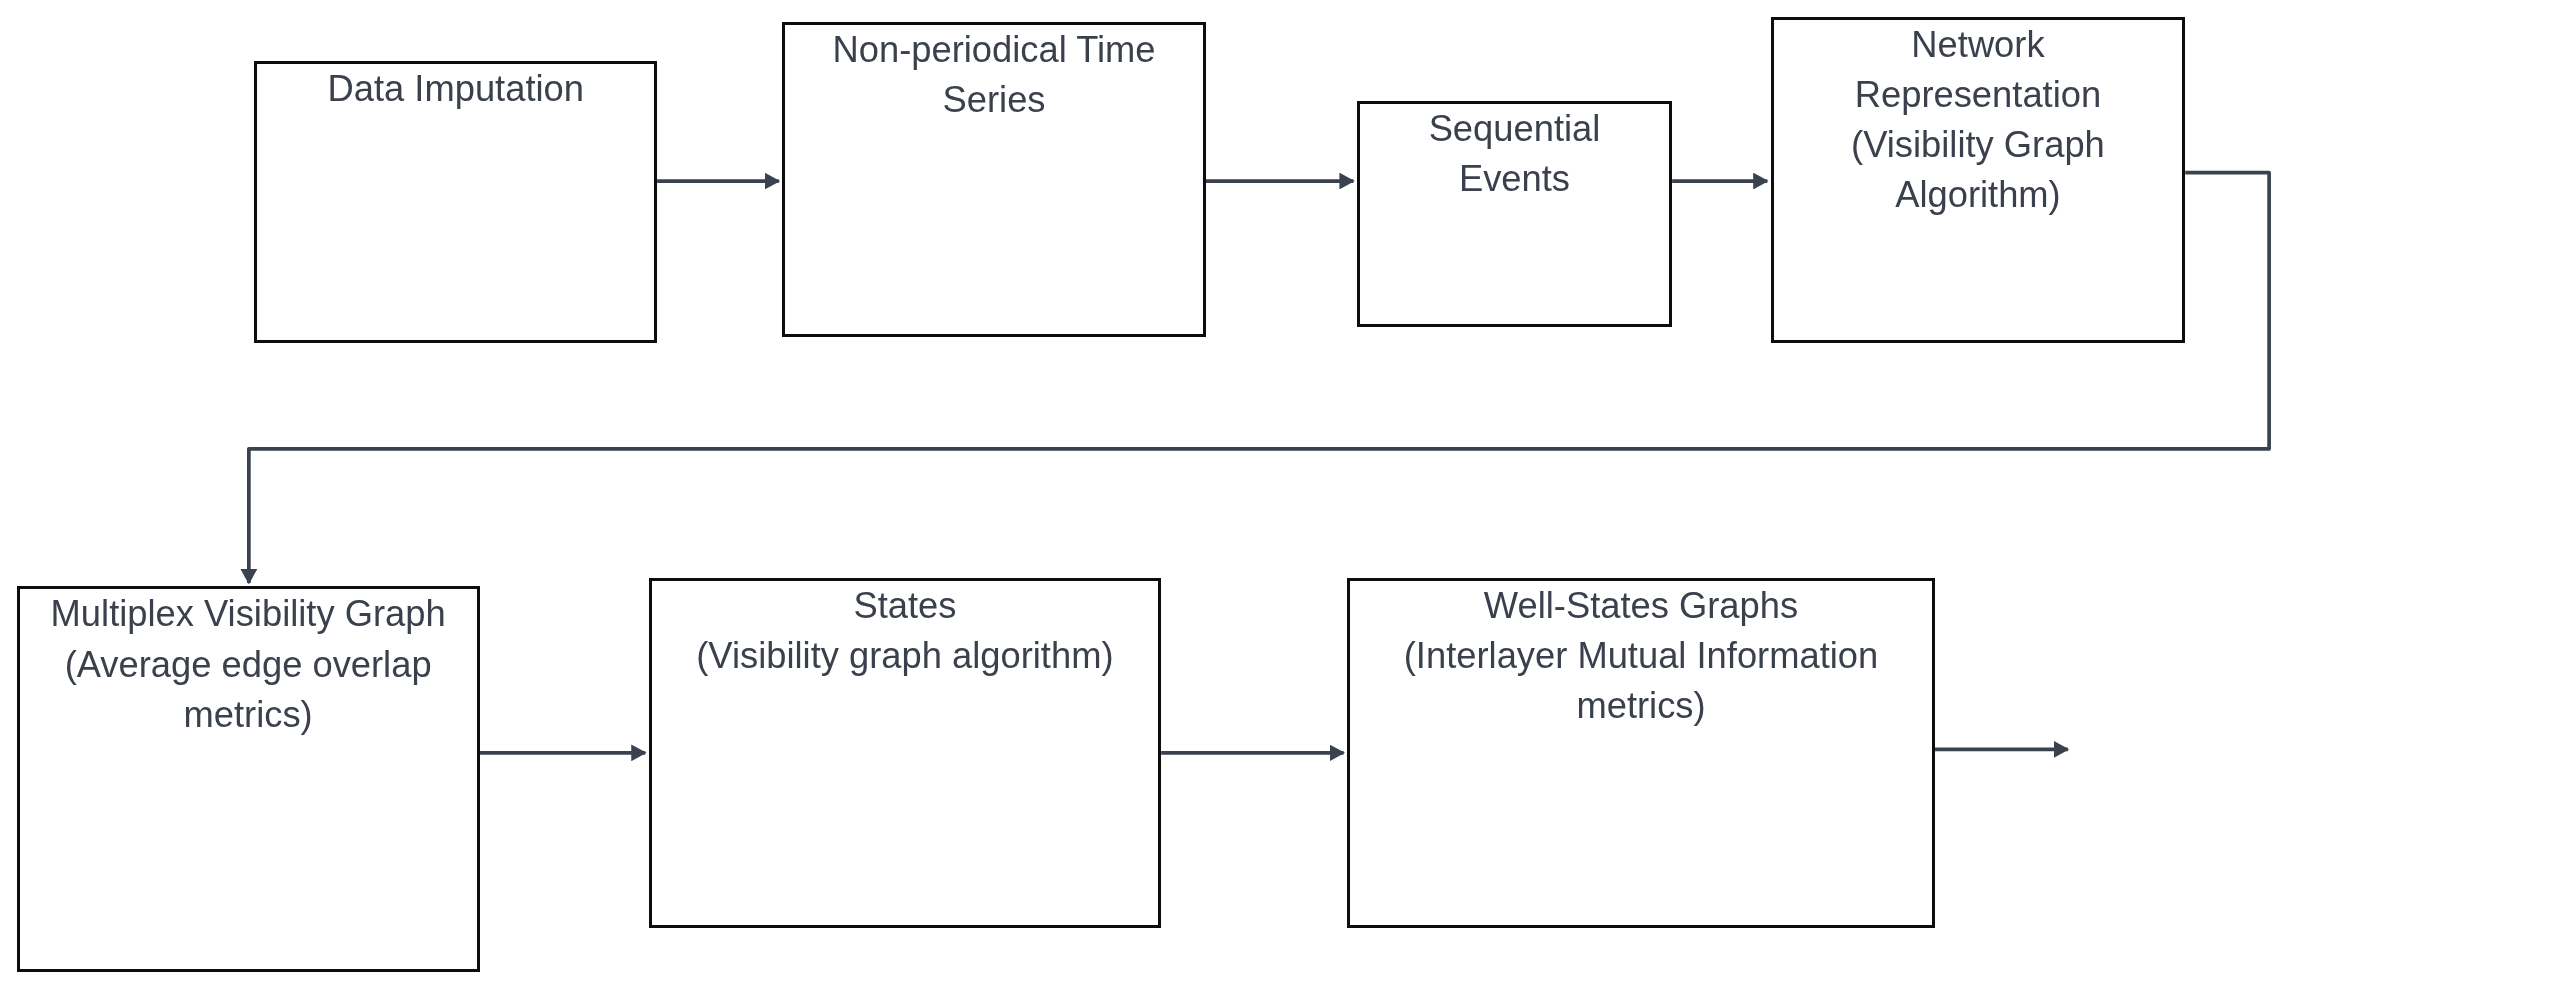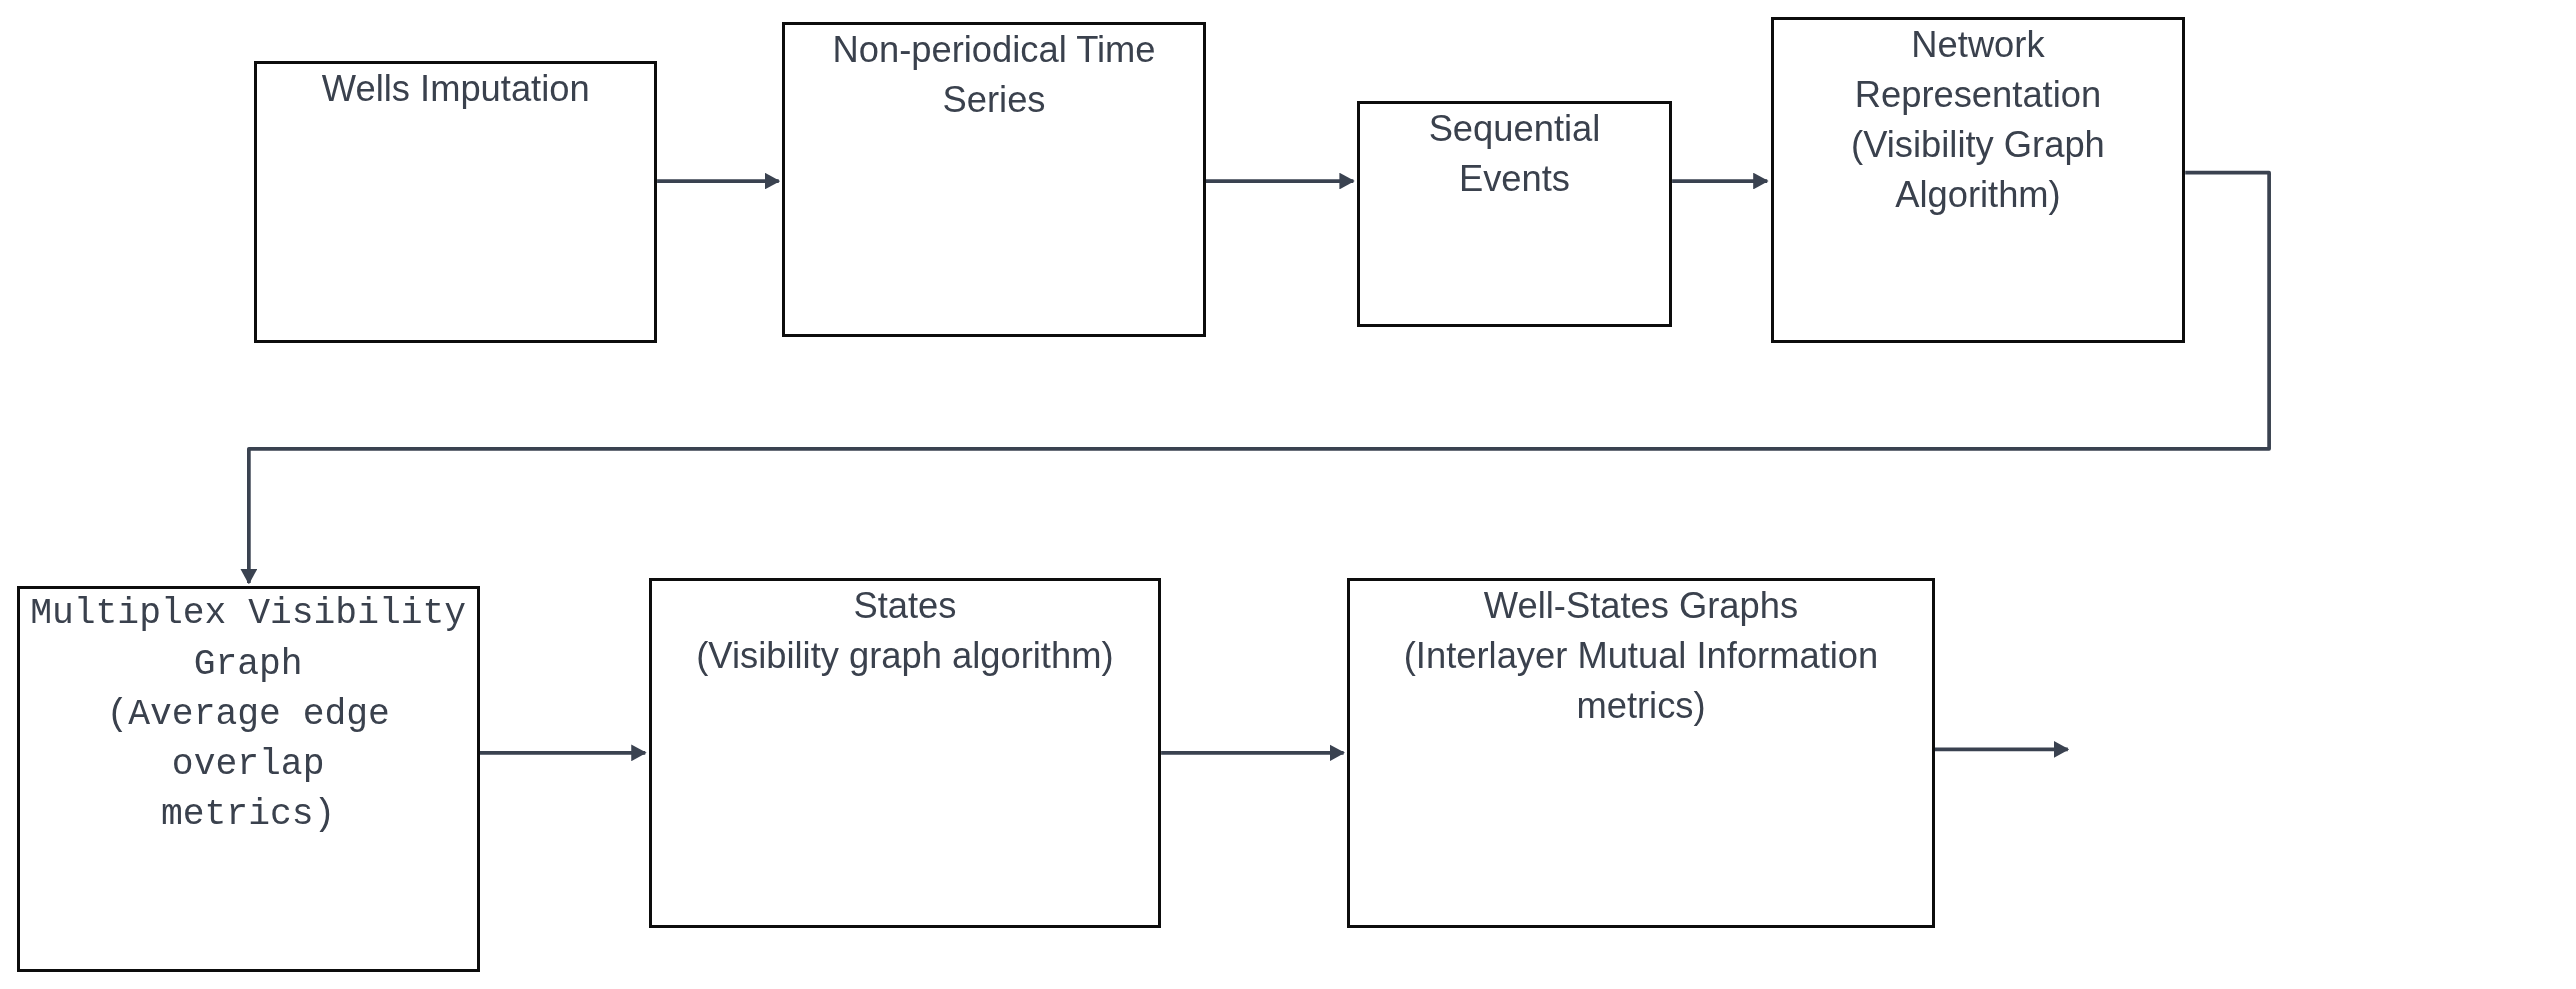--- a/index.html
+++ b/index.html
@@ -78,41 +78,41 @@
     <path class="edge" d="M3126,247 L3246,247 L3246,642 L356,642 L356,834" marker-end="url(#arrowhead)"></path>
 
     <path class="edge" d="M686,1077 L923,1077" marker-end="url(#arrowhead)"></path>
 
     <path class="edge" d="M1661,1077 L1922,1077" marker-end="url(#arrowhead)"></path>
 
     <path class="edge" d="M2768,1072 L2958,1072" marker-end="url(#arrowhead)"></path>
   </svg>
 
   <div class="node rect" style="left:9.878%;top:6.144%;width:15.631%;height:28.531%;">
-    <span class="label">Wells Imputation</span>
+    <span class="label">Data Imputation</span>
   </div>
 
   <div class="node rect" style="left:30.366%;top:2.189%;width:16.445%;height:31.850%;">
     <span class="label">Non-periodical Time
 Series</span>
   </div>
 
   <div class="node rect" style="left:52.673%;top:6.638%;width:12.239%;height:22.881%;margin-top:35px;">
     <span class="label">Sequential
 Events</span>
   </div>
 
   <div class="node rect" style="left:68.738%;top:1.695%;width:16.093%;height:32.980%;">
     <span class="label">Network
 Representation
 (Visibility Graph
 Algorithm)</span>
   </div>
 
-  <div class="node rect" style="left:0.651%;top:59.251%;width:17.965%;height:38.983%;font-family:Liberation Mono, monospace;">
+  <div class="node rect" style="left:0.651%;top:59.251%;width:17.965%;height:38.983%;">
     <span class="label">Multiplex Visibility Graph
 (Average edge overlap
 metrics)</span>
   </div>
 
   <div class="node rect" style="left:25.183%;top:58.404%;width:19.892%;height:35.381%;">
     <span class="label">States
 (Visibility graph algorithm)</span>
   </div>
 

